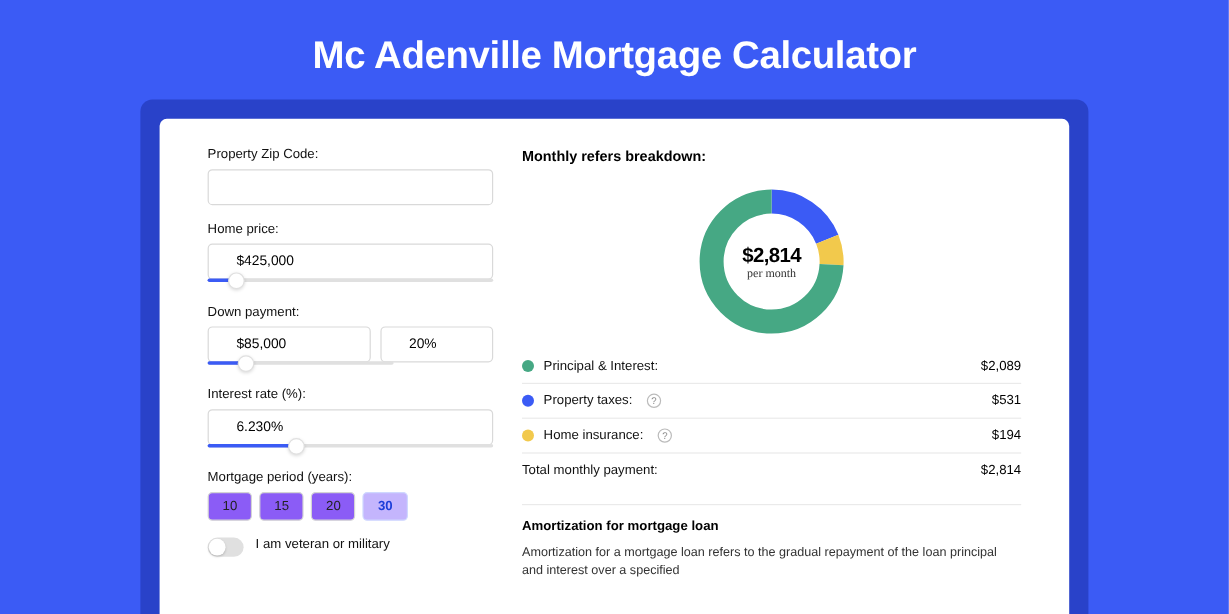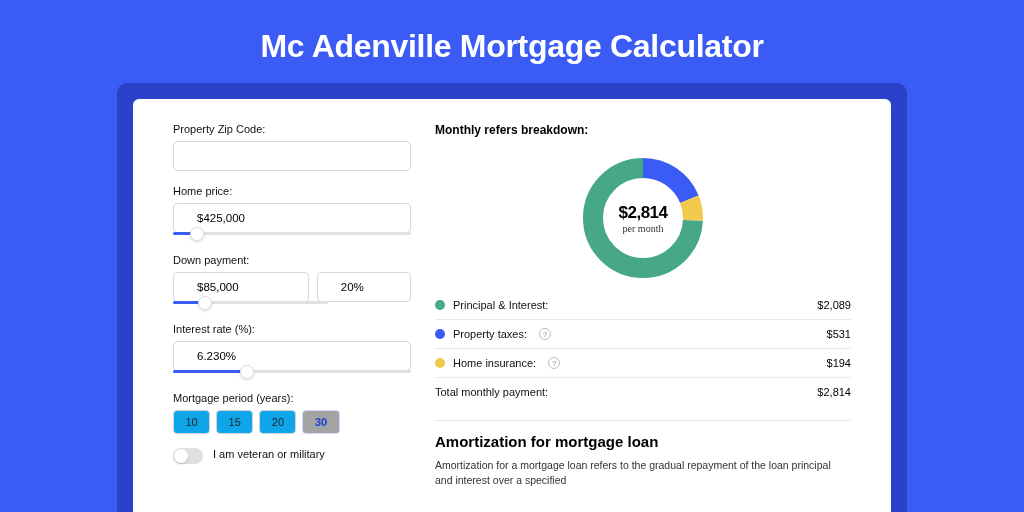--- a/index.html
+++ b/index.html
@@ -71,25 +71,25 @@
     transform: translateX(-50%);
   }
 
   .field-block { margin-bottom: 14px; }
   .row { display: flex; gap: 8px; }
   .row > * { flex: 1; }
   .row > .grow { flex: 1.9; }
 
   .period-row { display: flex; gap: 6px; margin-top: 4px; }
   .period-btn {
-    flex: 1; height: 24px; border: 1px solid #d4d4d4; background: #0ea5e9;
+    flex: 1; height: 24px; border: 1px solid #d4d4d4; background: #8b5cf6;
     border-radius: 4px; font-size: 11px; color: #222; cursor: pointer;
     display: flex; align-items: center; justify-content: center;
   }
-  .period-btn.active { background: #a3a3a3; border-color: #cfd8ff; color: #1c3dd9; font-weight: 600; }
+  .period-btn.active { background: #c4b5fd; border-color: #cfd8ff; color: #1c3dd9; font-weight: 600; }
 
   .toggle-row { display: flex; gap: 10px; margin-top: 14px; }
   .toggle-track {
     width: 30px; height: 16px; background: #e0e0e0; border-radius: 16px;
     position: relative; cursor: pointer;
   }
   .toggle-knob {
     position: absolute; top: 1px; left: 1px; width: 14px; height: 14px;
     background: #fff; border-radius: 50%; box-shadow: 0 1px 2px rgba(0,0,0,.2);
   }
@@ -121,21 +121,21 @@
   .legend-label { color: #111; }
   .legend-value { font-weight: 500; color: #000; }
   .legend-total { font-weight: 400; }
   .info-icon {
     width: 12px; height: 12px; border: 1px solid #bbb; border-radius: 50%;
     font-size: 8px; color: #888; display: inline-flex;
     align-items: center; justify-content: center; margin-left: 4px;
   }
 
   .amort-section { margin-top: 14px; border-top: 1px solid #eaeaea; padding-top: 12px; }
-  .amort-title { font-size: 15px; font-weight: 700; margin-bottom: 8px; }
+  .amort-title { font-size: 11px; font-weight: 700; margin-bottom: 8px; }
   .amort-body { font-size: 10.5px; color: #333; line-height: 1.4; }
 </style>
 </head>
 <body>
 
 <h1 class="page-title">Mc Adenville Mortgage Calculator</h1>
 
 <div class="backdrop">
   <div class="card">
 

